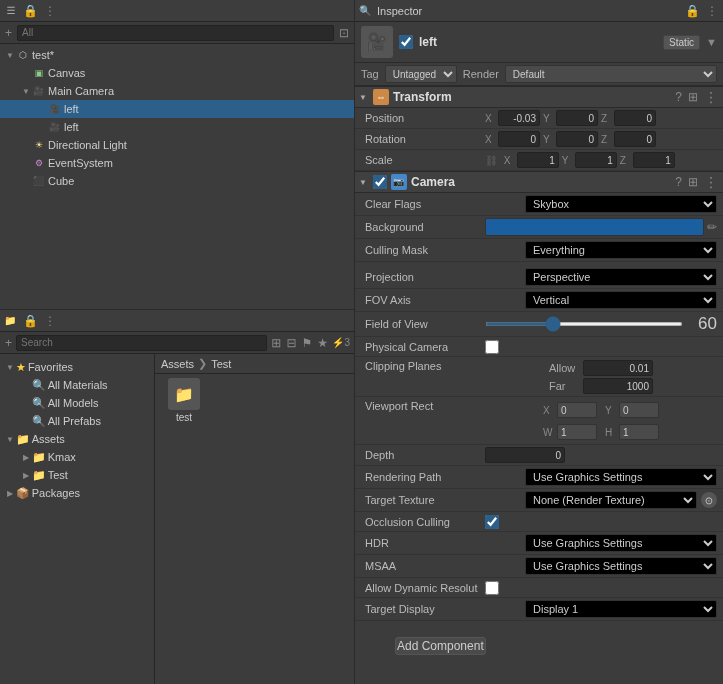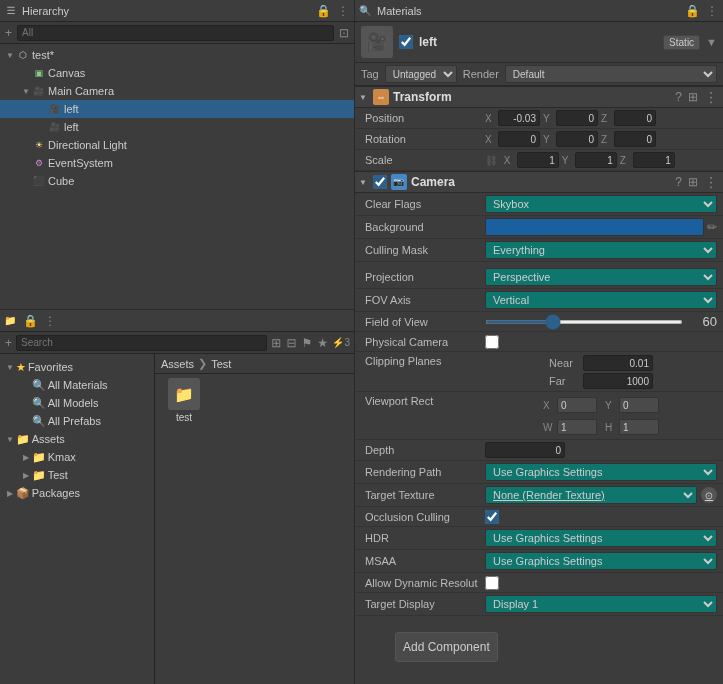--- a/index.html
+++ b/index.html
@@ -353,29 +353,30 @@
       border-radius: 2px;
       color: #ccc;
       font-size: 10px;
       padding: 1px 3px;
       width: 42px;
       height: 16px;
       outline: none;
       text-align: right;
     }
     .prop-dropdown {
-      background: #0f766e;
+      background: #000000;
       border: 1px solid #333;
       border-radius: 2px;
       color: #ccc;
       font-size: 11px;
       padding: 1px 3px;
       height: 18px;
       flex: 1;
       outline: none;
+      margin-left: 40px;
     }
     .color-swatch {
       flex: 1;
       height: 18px;
       background: #1a5fa0;
       border: 1px solid #333;
       border-radius: 2px;
       cursor: pointer;
     }
     .color-row {
@@ -399,42 +400,42 @@
       align-items: center;
       gap: 4px;
       flex: 1;
     }
     .range-slider {
       flex: 1;
       height: 4px;
       accent-color: #2c5f8a;
     }
     .slider-value {
-      font-size: 13px;
+      font-size: 17px;
       color: #ccc;
       width: 30px;
       text-align: right;
     }
     .near-far-row {
       display: flex;
       align-items: center;
       gap: 4px;
     }
     .nf-label {
       font-size: 11px;
       color: #aaa;
       width: 30px;
     }
 
     .add-component-btn {
       display: flex;
       align-items: center;
       justify-content: center;
       margin: 8px 40px;
-      padding: 7px;
+      padding: 1px;
       background: #4a4a4a;
       border: 1px solid #555;
       border-radius: 3px;
       color: #ccc;
       font-size: 12px;
       cursor: pointer;
     }
 
     
     ::-webkit-scrollbar { width: 8px; height: 8px; }
@@ -494,21 +495,20 @@
       width: 40px;
       height: 16px;
       outline: none;
     }
 
     .none-rt-row {
       display: flex;
       align-items: center;
       gap: 4px;
       flex: 1;
-      text-decoration: underline;
     }
     .target-dot {
       width: 16px; height: 16px;
       background: #555;
       border-radius: 50%;
       display: flex; align-items: center; justify-content: center;
       font-size: 10px;
       color: #ccc;
       cursor: pointer;
     }
@@ -517,21 +517,20 @@
     }
   </style>
 </head>
 <body>
 
 <div class="left-panel">
 
   <div class="hierarchy-panel">
     <div class="panel-header">
       <span class="panel-icon">☰</span>
-      <span class="panel-header-title">Hierarchy</span>
       <button class="icon-btn">🔒</button>
       <button class="icon-btn">⋮</button>
     </div>
     <div class="toolbar-row">
       <button class="icon-btn">+</button>
       <input class="search-box" type="text" placeholder="All" style="">
       <button class="icon-btn">⊡</button>
     </div>
     <div class="hierarchy-content">
 
@@ -659,21 +658,21 @@
           </div>
         </div>
       </div>
     </div>
   </div>
 </div>
 
 <div class="right-panel">
   <div class="inspector-header">
     <span class="panel-icon">🔍</span>
-    <span class="panel-header-title">Materials</span>
+    <span class="panel-header-title">Inspector</span>
     <button class="icon-btn">🔒</button>
     <button class="icon-btn">⋮</button>
   </div>
   <div class="inspector-content">
 
     <div class="obj-header">
       <div style="width:32px; height:32px; background:#555; border-radius:3px; display:flex; align-items:center; justify-content:center; font-size:18px;">🎥</div>
       <input type="checkbox" class="obj-checkbox" checked="" style="">
       <span class="obj-name">left</span>
       <button class="static-btn">Static</button>
@@ -818,21 +817,21 @@
       <span class="prop-label">Physical Camera</span>
       <div class="prop-value">
         <input type="checkbox" class="checkbox-input" style="">
       </div>
     </div>
 
     <div class="prop-row" style="align-items:flex-start; padding-top:3px;">
       <span class="prop-label">Clipping Planes</span>
       <div class="prop-value" style="flex-direction:column; gap:2px;">
         <div class="near-far-row">
-          <span class="nf-label">Near</span>
+          <span class="nf-label">Allow</span>
           <input class="num-input" type="text" value="0.01" style="width: 70px;">
         </div>
         <div class="near-far-row">
           <span class="nf-label">Far</span>
           <input class="num-input" type="text" value="1000" style="width: 70px;">
         </div>
       </div>
     </div>
 
     <div class="prop-row" style="align-items:flex-start; padding-top:3px;">

